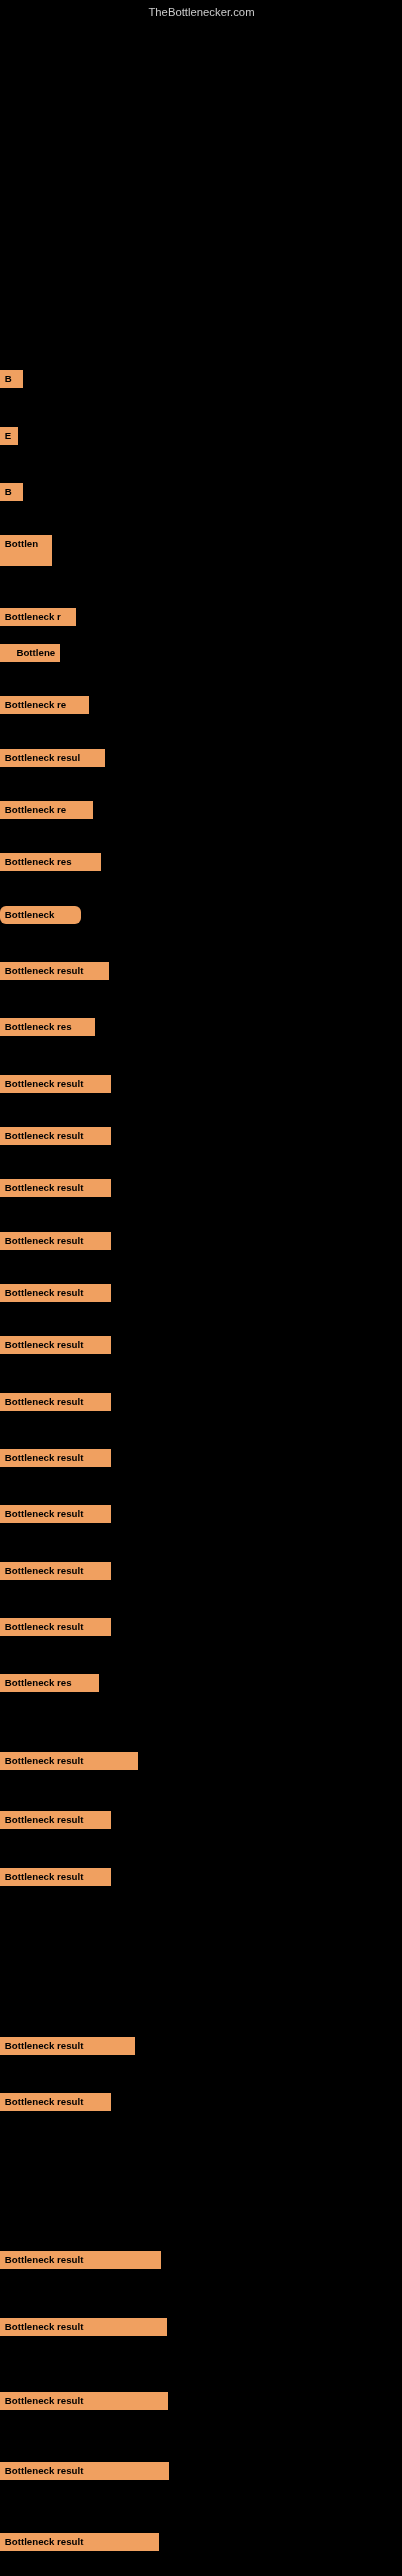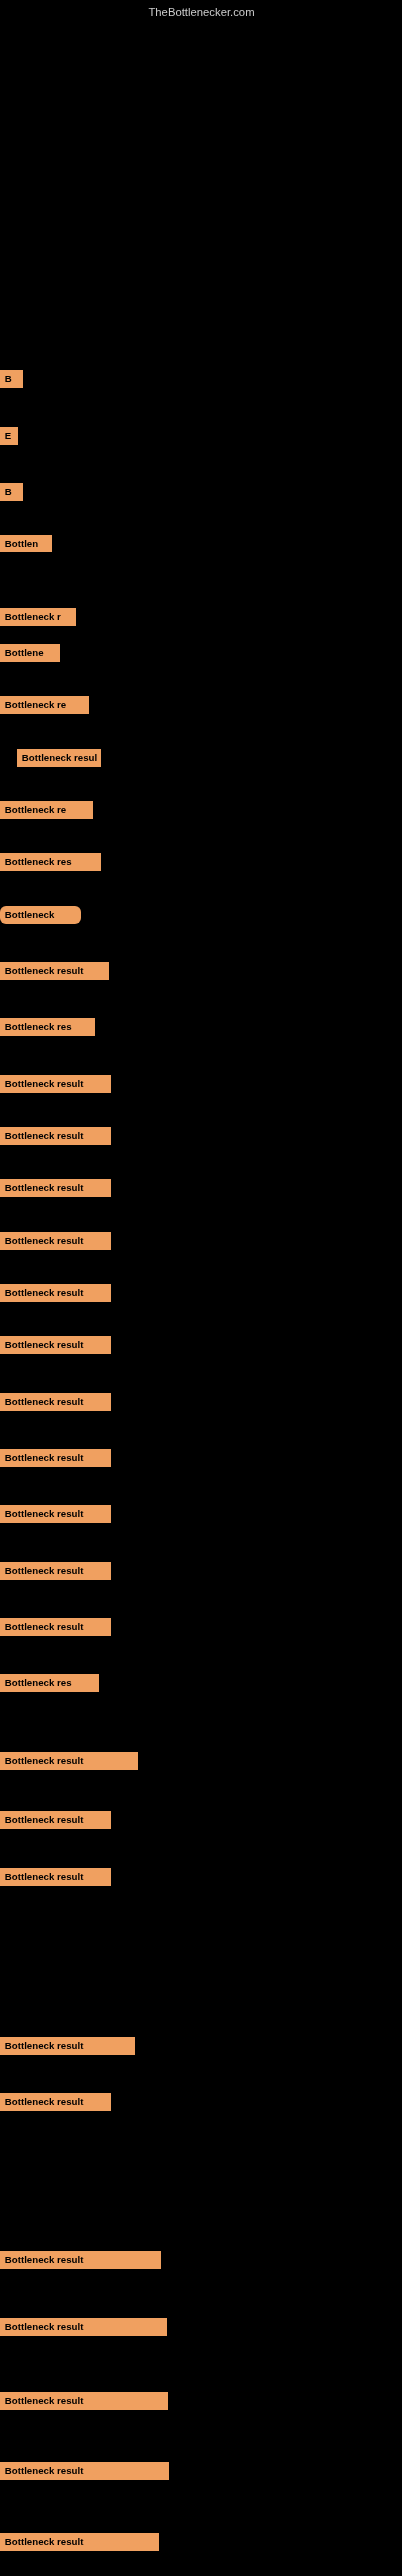--- a/index.html
+++ b/index.html
@@ -35,25 +35,25 @@
     }
   </style>
 </head>
 <body>
 
 <div class="site-title">TheBottlenecker.com</div>
 
 <div class="bottleneck-bar" style="top: 370px; width: 22.5px; height: 17.7px; line-height: 13px;">B</div>
 <div class="bottleneck-bar" style="top: 427px; width: 17.7px; height: 17.7px; line-height: 13px;">E</div>
 <div class="bottleneck-bar" style="top: 483px; width: 22.5px; height: 17.7px; line-height: 13px;">B</div>
-<div class="bottleneck-bar" style="top: 535px; width: 52px; height: 17px; line-height: 13px;">Bottlen</div>
+<div class="bottleneck-bar" style="top: 535px; width: 52px; height: 31px; line-height: 13px;">Bottlen</div>
 <div class="bottleneck-bar" style="top: 608px; width: 76px; height: 17.7px; line-height: 13px;">Bottleneck r</div>
-<div class="bottleneck-bar" style="top: 644px; width: 60px; height: 17.7px; line-height: 13px;">Bottlene</div>
+<div class="bottleneck-bar" style="top: 644px; width: 60px; height: 17.7px; line-height: 13px; text-align: right;">Bottlene</div>
 <div class="bottleneck-bar" style="top: 696px; width: 89px; height: 17.7px; line-height: 13px;">Bottleneck re</div>
-<div class="bottleneck-bar" style="top: 749px; width: 84px; height: 17.7px; line-height: 13px; margin-left: 17px;">Bottleneck resul</div>
+<div class="bottleneck-bar" style="top: 749px; width: 105px; height: 17.7px; line-height: 13px;">Bottleneck resul</div>
 <div class="bottleneck-bar" style="top: 801px; width: 93px; height: 17.7px; line-height: 13px;">Bottleneck re</div>
 <div class="bottleneck-bar" style="top: 853px; width: 101px; height: 17.7px; line-height: 13px;">Bottleneck res</div>
 <div class="bottleneck-bar" style="top: 906px; width: 81px; height: 17.7px; line-height: 13px; border-radius: 6px;">Bottleneck</div>
 <div class="bottleneck-bar" style="top: 962px; width: 109px; height: 17.7px; line-height: 13px;">Bottleneck result</div>
 <div class="bottleneck-bar" style="top: 1018px; width: 95px; height: 17.7px; line-height: 13px;">Bottleneck res</div>
 <div class="bottleneck-bar" style="top: 1075px; width: 111px; height: 17.7px; line-height: 13px;">Bottleneck result</div>
 <div class="bottleneck-bar" style="top: 1127px; width: 111px; height: 17.7px; line-height: 13px;">Bottleneck result</div>
 <div class="bottleneck-bar" style="top: 1179px; width: 111px; height: 17.7px; line-height: 13px;">Bottleneck result</div>
 <div class="bottleneck-bar" style="top: 1232px; width: 111px; height: 17.7px; line-height: 13px;">Bottleneck result</div>
 <div class="bottleneck-bar" style="top: 1284px; width: 111px; height: 17.7px; line-height: 13px;">Bottleneck result</div>

